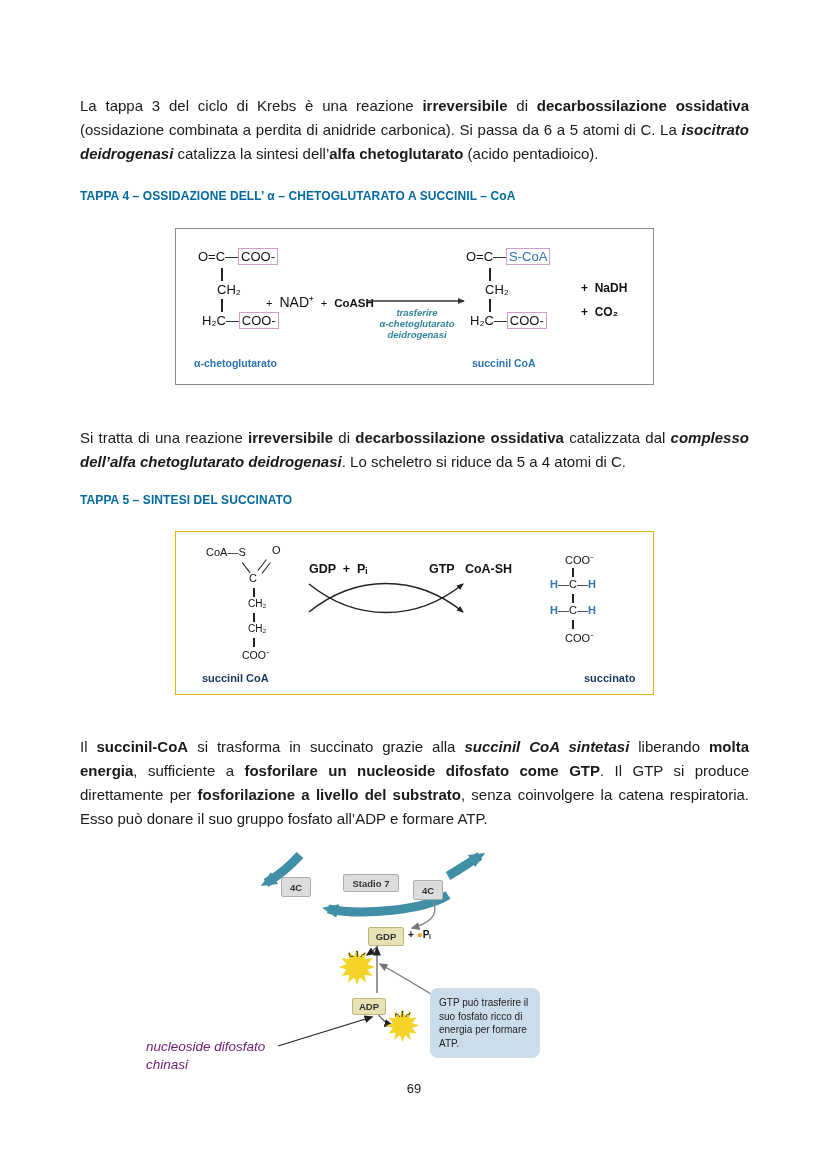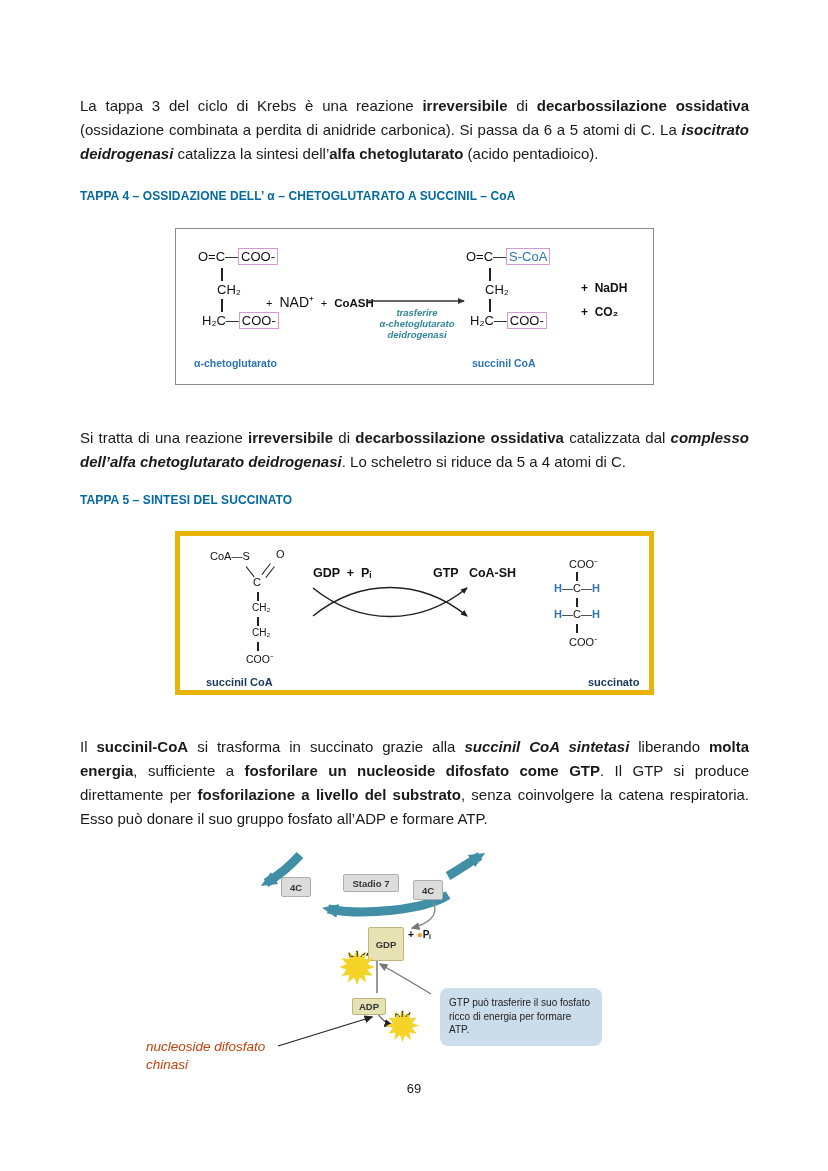--- a/index.html
+++ b/index.html
@@ -6,21 +6,21 @@
 body{background:#ffffff}
 .page{position:relative;width:828px;height:1171px;background:#fff;font-family:"Liberation Sans",sans-serif;color:#1a1a1a;overflow:hidden}
 .abs{position:absolute}
 .para{position:absolute;left:80px;width:669px;font-size:15px;line-height:24px;text-align:justify}
 .run-n{font-weight:400}
 .run-b{font-weight:700}
 .run-bi{font-weight:700;font-style:italic}
 .heading{position:absolute;left:80px;font-size:12px;font-weight:700;color:#0369a1;letter-spacing:.1px}
 .figbox{position:absolute;background:#fff}
 #fig1{left:175px;top:228px;width:479px;height:157px;border:1px solid #8a8a8a}
-#fig2{left:175px;top:531px;width:479px;height:164px;border:5px solid #eab308}
+#fig2{left:175px;top:531px;width:479px;height:164px;border:1px solid #eab308}
 .formula{position:absolute;font-size:13px;color:#111;white-space:pre}
 .pinkbox{border:1px solid #D39BD3;padding:0 2px}
 .scoa{color:#2E74B5}
 .bond-v{position:absolute;width:1.5px;background:#222}
 .bond-d{position:absolute;height:1.4px;background:#222;transform-origin:left center}
 .mol-label{position:absolute;font-size:10.5px;font-weight:700;color:#2E74B5;white-space:nowrap}
 .mol-label2{position:absolute;font-size:11px;font-weight:700;color:#17375E;white-space:nowrap}
 .enzyme1{position:absolute;text-align:center;color:#31859C;font-weight:700;font-style:italic;font-size:9.5px;line-height:11px}
 .enzyme2{position:absolute;text-align:center;color:#17375E;font-weight:700;font-size:13px;line-height:16px}
 .byprod{position:absolute;font-weight:700;font-size:12px;white-space:pre;color:#111}
@@ -30,21 +30,21 @@
 .h-blue{color:#2E74B5;font-weight:700}
 .cof{position:absolute;display:inline-flex;gap:7px;align-items:baseline;font-size:11px;color:#111}
 .cof .nad{font-size:14px}
 .cof .coash{font-weight:700;font-size:11.5px}
 #fig3{left:140px;top:848px;width:470px;height:230px}
 .absvg{position:absolute;left:0;top:0}
 .graybox{position:absolute;background:#DCDCDC;border:1px solid #adadad;display:flex;align-items:center;justify-content:center;font-size:9.5px;font-weight:700;color:#333;border-radius:2px}
 .khakibox{position:absolute;background:#E6E2B4;border:1px solid #BDB77F;display:flex;align-items:center;justify-content:center;font-size:9.5px;font-weight:700;color:#333;border-radius:2px}
 .star{position:absolute;background:#F5D327;display:flex;align-items:flex-start;justify-content:center;font-size:8.5px;font-weight:700;color:#4d4d20;clip-path:polygon(50% 0%,57.8% 21%,75% 6.7%,71.2% 28.8%,93.3% 25%,79% 42.2%,100% 50%,79% 57.8%,93.3% 75%,71.2% 71.2%,75% 93.3%,57.8% 79%,50% 100%,42.2% 79%,25% 93.3%,28.8% 71.2%,6.7% 75%,21% 57.8%,0% 50%,21% 42.2%,6.7% 25%,28.8% 28.8%,25% 6.7%,42.2% 21%)}
 .callout{position:absolute;background:#CBDCEB;border-radius:8px;padding:8px 9px;font-size:10px;line-height:13.5px;color:#222}
-.caption{position:absolute;font-style:italic;font-size:13.5px;line-height:18px;color:#c2410c}
+.caption{position:absolute;font-style:italic;font-size:13.5px;line-height:18px;color:#701a75}
 .dot{color:#F0A030}
 .plus-pi{position:absolute;font-size:10px;font-weight:700;color:#111;white-space:pre}
 .pagenum{position:absolute;left:0;top:1081px;width:828px;text-align:center;font-size:13px;color:#1a1a1a}
 </style>
 </head>
 <body>
 
 <div class="page">
 
   <p class="para" style="top:94px"><span class="run-n">La tappa 3 del ciclo di Krebs è una reazione </span><span class="run-b">irreversibile</span><span class="run-n"> di </span><span class="run-b">decarbossilazione ossidativa</span><span class="run-n"> (ossidazione combinata a perdita di anidride carbonica). Si passa da 6 a 5 atomi di C. La </span><span class="run-bi">isocitrato deidrogenasi</span><span class="run-n"> catalizza la sintesi dell’</span><span class="run-b">alfa chetoglutarato</span><span class="run-n"> (acido pentadioico).</span></p>
@@ -160,34 +160,34 @@
       <path d="M238,166 C243,173 248,176 252,177" stroke="#555" stroke-width="1.2" fill="none" marker-end="url(#mB)"></path>
       <path d="M291,146 C268,132 254,124 240,116" stroke="#777" stroke-width="1.4" fill="none" marker-end="url(#mG)"></path>
 
       <path d="M138,198 L232,169" stroke="#222" stroke-width="1.2" fill="none" marker-end="url(#mB)"></path>
     </svg>
 
     <div class="graybox" style="left:141px;top:29px;width:30px;height:20px">4C</div>
     <div class="graybox" style="left:203px;top:26px;width:56px;height:18px">Stadio 7</div>
     <div class="graybox" style="left:273px;top:32px;width:30px;height:20px">4C</div>
 
-    <div class="khakibox" style="left:228px;top:79px;width:36px;height:34px">GDP</div>
+    <div class="khakibox" style="left:228px;top:79px;width:36px;height:19px">GDP</div>
     <div class="plus-pi" style="left:268px;top:81px"><span>+</span> <span class="dot">●</span><span>Pᵢ</span></div>
 
     <div class="star" style="left:199px;top:101px;width:36px;height:36px">
         <span>GTP</span>
       </div>
 
     <div class="khakibox" style="left:212px;top:150px;width:34px;height:17px">ADP</div>
 
     <div class="star" style="left:246px;top:161px;width:33px;height:33px">
         <span>ATP</span>
       </div>
 
-    <div class="callout" style="left:300px;top:140px;width:162px;min-height:58px">GTP può trasferire il suo fosfato ricco di energia per formare ATP.</div>
+    <div class="callout" style="left:290px;top:140px;width:110px;min-height:58px">GTP può trasferire il suo fosfato ricco di energia per formare ATP.</div>
 
     <div class="caption" style="left:6px;top:190px">
       <div>nucleoside difosfato</div>
       <div>chinasi</div>
     </div>
   </div>
 
   <div class="pagenum">69</div>
 
 </div>

